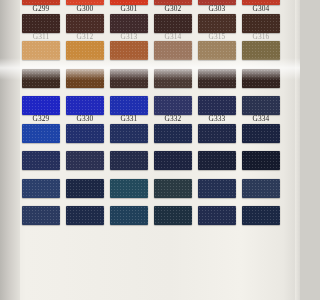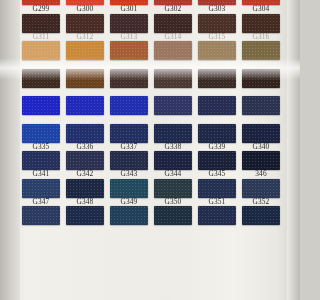--- a/index.html
+++ b/index.html
@@ -4,20 +4,21 @@
 <style>
   html,body{margin:0;padding:0;}
   body{
     width:300px;height:300px;overflow:hidden;
     font-family:"Liberation Serif", serif;
     background:#cfcdc8;
   }
   #card{
     position:relative;width:300px;height:300px;overflow:hidden;
     background:#e9e7e1;
+    padding-left:8px;
   }
   
   #paper{
     position:absolute;inset:0;
     background:
       linear-gradient(90deg,
         #c9c7c2 0px, #d9d7d2 6px, #eceae4 14px, #f2f0ea 26px,
         #eeece6 55%, #f3f1eb 78%, #eae8e2 92%, #d3d1cc 100%);
   }
   
@@ -129,74 +130,58 @@
       </div>
       <div class="row">
         <div class="cells">
           <div class="cell" style="background: rgb(31, 37, 196);"></div>
           <div class="cell" style="background: rgb(33, 41, 187);"></div>
           <div class="cell" style="background: rgb(31, 47, 176);"></div>
           <div class="cell" style="background: rgb(48, 53, 102);"></div>
           <div class="cell" style="background: rgb(38, 44, 82);"></div>
           <div class="cell" style="background: rgb(43, 51, 80);"></div>
         </div>
+        <div class="labels">
+          <div class="lab">G329</div>
+          <div class="lab">G330</div>
+          <div class="lab">G331</div>
+          <div class="lab">G332</div>
+          <div class="lab">G333</div>
+          <div class="lab">G334</div>
+        </div>
       </div>
       <div class="row">
         <div class="cells">
           <div class="cell" style="background: rgb(30, 68, 168);"></div>
           <div class="cell" style="background: rgb(34, 48, 110);"></div>
           <div class="cell" style="background: rgb(35, 48, 95);"></div>
           <div class="cell" style="background: rgb(31, 42, 78);"></div>
           <div class="cell" style="background: rgb(32, 40, 72);"></div>
           <div class="cell" style="background: rgb(27, 35, 64);"></div>
         </div>
-        <div class="labels">
-          <div class="lab">G335</div>
-          <div class="lab">G336</div>
-          <div class="lab">G337</div>
-          <div class="lab">G338</div>
-          <div class="lab">G339</div>
-          <div class="lab">G340</div>
-        </div>
       </div>
       <div class="row">
         <div class="cells">
           <div class="cell" style="background: rgb(38, 48, 92);"></div>
           <div class="cell" style="background: rgb(44, 49, 82);"></div>
           <div class="cell" style="background: rgb(37, 44, 74);"></div>
           <div class="cell" style="background: rgb(29, 35, 64);"></div>
           <div class="cell" style="background: rgb(27, 33, 56);"></div>
           <div class="cell" style="background: rgb(21, 26, 44);"></div>
         </div>
-        <div class="labels">
-          <div class="lab">G341</div>
-          <div class="lab">G342</div>
-          <div class="lab">G343</div>
-          <div class="lab">G344</div>
-          <div class="lab">G345</div>
-          <div class="lab">346</div>
-        </div>
       </div>
       <div class="row">
         <div class="cells">
           <div class="cell" style="background: rgb(43, 63, 107);"></div>
           <div class="cell" style="background: rgb(28, 39, 68);"></div>
           <div class="cell" style="background: rgb(35, 74, 92);"></div>
           <div class="cell" style="background: rgb(42, 58, 66);"></div>
           <div class="cell" style="background: rgb(36, 48, 82);"></div>
           <div class="cell" style="background: rgb(44, 58, 88);"></div>
         </div>
-        <div class="labels">
-          <div class="lab">G347</div>
-          <div class="lab">G348</div>
-          <div class="lab">G349</div>
-          <div class="lab">G350</div>
-          <div class="lab">G351</div>
-          <div class="lab">G352</div>
-        </div>
       </div>
       <div class="row">
         <div class="cells">
           <div class="cell" style="background: rgb(43, 58, 96);"></div>
           <div class="cell" style="background: rgb(30, 42, 73);"></div>
           <div class="cell" style="background: rgb(32, 64, 90);"></div>
           <div class="cell" style="background: rgb(30, 48, 64);"></div>
           <div class="cell" style="background: rgb(34, 44, 78);"></div>
           <div class="cell" style="background: rgb(27, 40, 68);"></div>
         </div>

